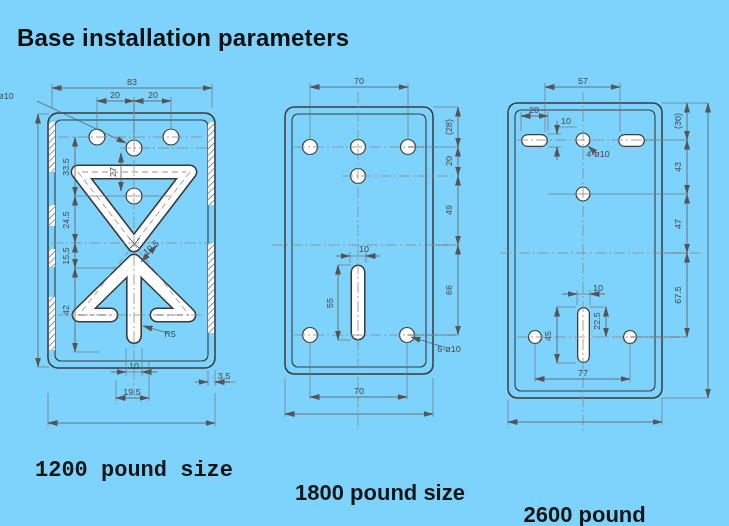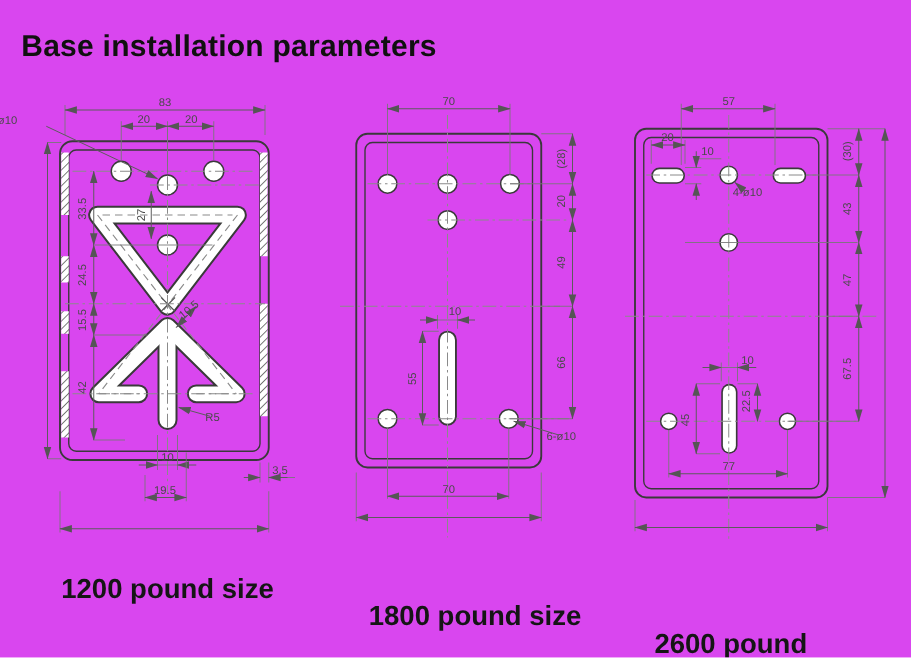--- a/index.html
+++ b/index.html
@@ -1,16 +1,16 @@
 <!DOCTYPE html>
 <html><head>
 <meta charset="utf-8">
 <style>
   html,body{margin:0;padding:0;background:#fff;}
-  .page{position:relative;width:729px;height:526px;background:#d946ef;overflow:hidden;
+  .page{position:relative;width:729px;height:526px;background:#7dd3fc;overflow:hidden;
         font-family:"Liberation Sans",sans-serif;}
   .title{position:absolute;left:17px;top:24px;font-size:24px;font-weight:700;color:#101010;
          letter-spacing:0.2px;}
   .caption{position:absolute;transform:translateX(-50%);font-size:22px;font-weight:700;color:#151515;}
   svg{position:absolute;left:0;top:0;}
   .ol {fill:none;stroke:#3a3a3a;stroke-width:1.5;}
   .ol2{fill:none;stroke:#3a3a3a;stroke-width:1.1;}
   .hole{fill:#fff;stroke:#3a3a3a;stroke-width:1.2;}
   .xk {fill:none;stroke:#3a3a3a;stroke-width:15;stroke-linejoin:round;stroke-linecap:round;}
   .xkc{fill:none;stroke:#3a3a3a;stroke-width:16;stroke-linecap:round;}
@@ -275,17 +275,17 @@
         <path class="ext" d="M535,344 V382 M630,344 V382"></path>
         <path class="dim" d="M535,379 H630" marker-start="url(#ar)" marker-end="url(#ar)"></path>
         <text class="dt" x="583" y="376">77</text>
 
         <path class="ext" d="M508,400 V425 M662,398 V425"></path>
         <path class="dim" d="M508,422 H662" marker-start="url(#ar)" marker-end="url(#ar)"></path>
       </g>
     </g>
   </svg>
 
-  <div class="caption" style="left:134px;top:458px;">1200 pound size</div>
+  <div class="caption" style="left:134px;top:458px;font-family:Liberation Mono, monospace;">1200 pound size</div>
   <div class="caption" style="left:380px;top:452px;margin-top:28px;">1800 pound size</div>
   <div class="caption" style="left:592px;top:462px;margin-top:40px;">2600 pound size</div>
 
 </div>
 
 </body></html>

